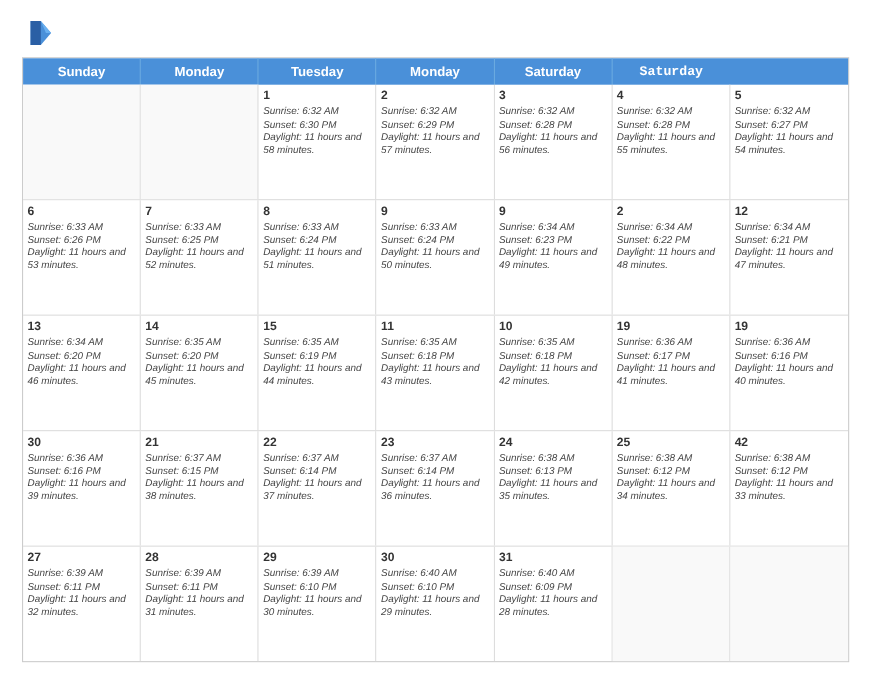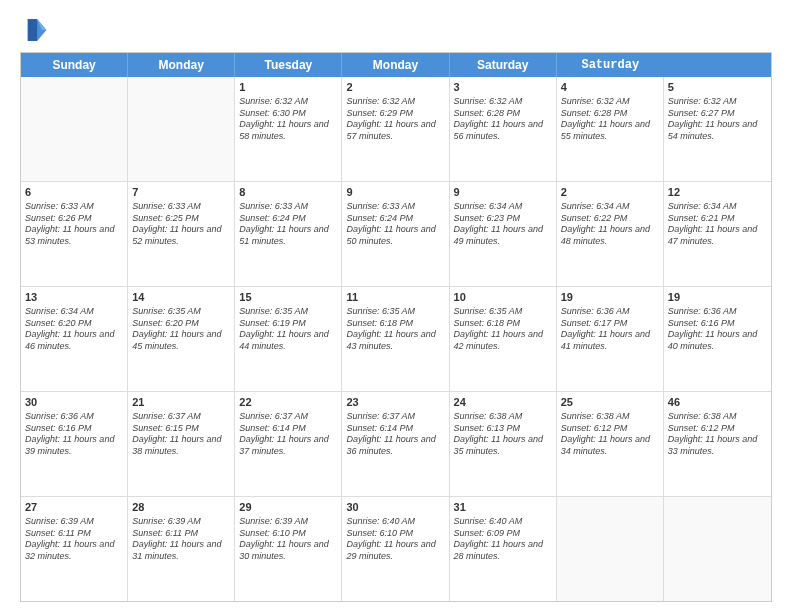--- a/index.html
+++ b/index.html
@@ -296,21 +296,21 @@
 Sunset: 6:13 PM
 Daylight: 11 hours and 35 minutes.</div>
           </div>
           <div class="cal-cell">
             <span class="day-num">25</span>
             <div class="cell-info" style="white-space: pre-line;">Sunrise: 6:38 AM
 Sunset: 6:12 PM
 Daylight: 11 hours and 34 minutes.</div>
           </div>
           <div class="cal-cell">
-            <span class="day-num">46</span>
+            <span class="day-num">42</span>
             <div class="cell-info" style="white-space: pre-line;">Sunrise: 6:38 AM
 Sunset: 6:12 PM
 Daylight: 11 hours and 33 minutes.</div>
           </div>
         </div>
         <div class="cal-row">
           <div class="cal-cell">
             <span class="day-num">27</span>
             <div class="cell-info" style="white-space: pre-line;">Sunrise: 6:39 AM
 Sunset: 6:11 PM

